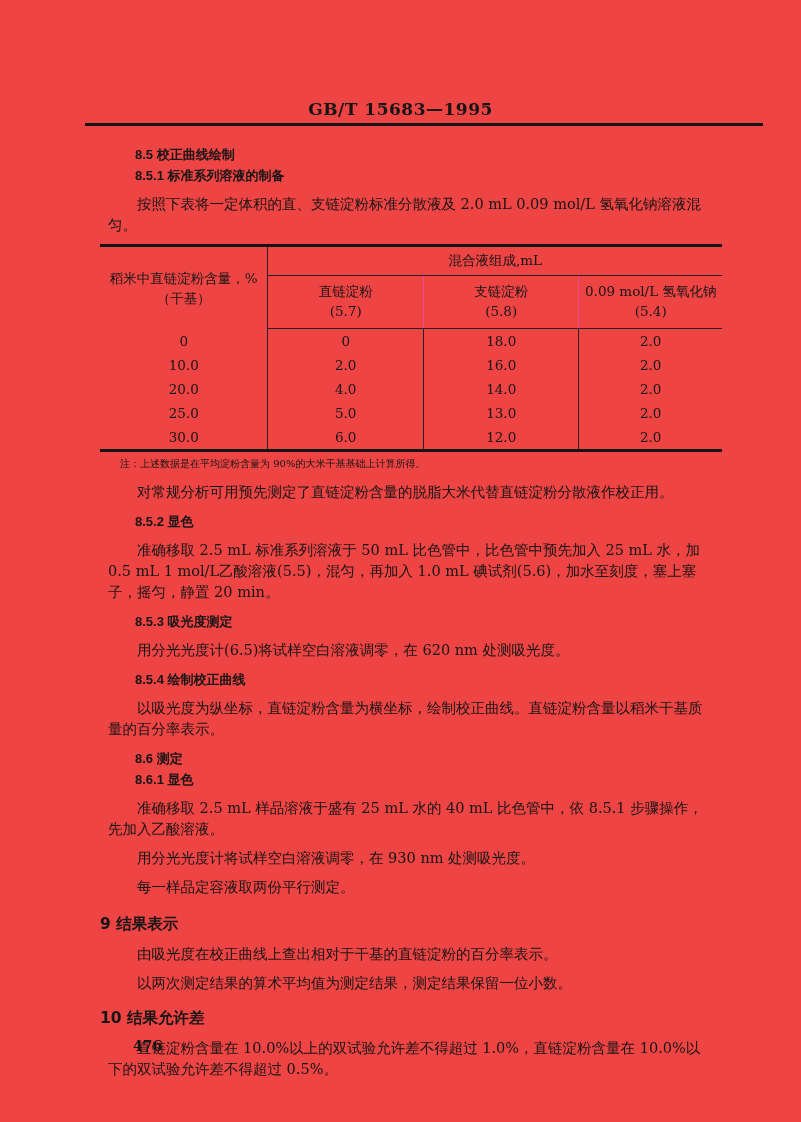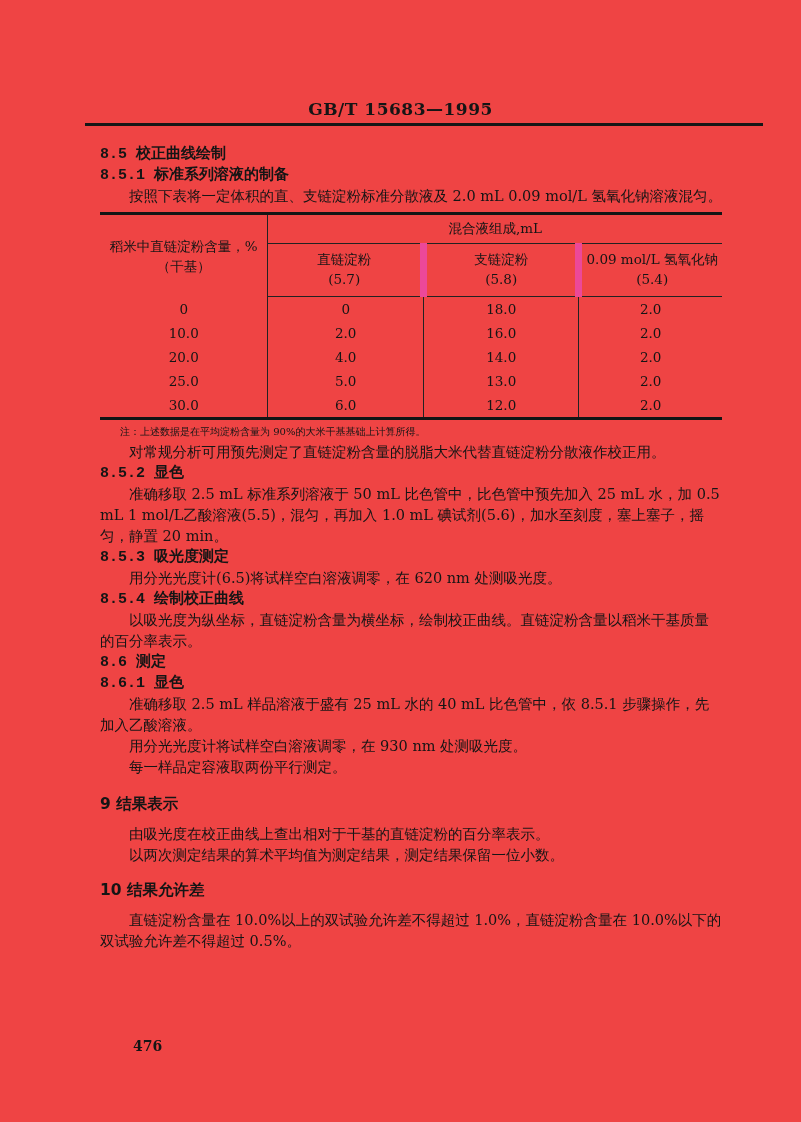--- a/index.html
+++ b/index.html
@@ -27,33 +27,34 @@
     top: 123px; left: 85px;
     width: 678px; height: 3px;
     background: #161616;
   }
   .content {
     position: absolute;
     top: 144px; left: 100px;
     width: 622px;
   }
   .sec {
-    font-family: Liberation Mono, monospace;
-    font-weight: bold;
-    font-size: 15px;
+    font-family: Liberation Sans, sans-serif;
+    font-weight: bold;
+    font-size: 13px;
     line-height: 21px;
+    margin-left: 35px;
   }
   .chapter {
     font-family: "DejaVu Sans", "Liberation Sans", sans-serif;
     font-weight: bold;
     font-size: 15.5px;
     line-height: 24px;
   }
   p {
-    margin: 0;
+    margin: 8px;
     text-indent: 2em;
     font-size: 14.5px;
     line-height: 21px;
   }
   .mt14 { margin-top: 14px; }
   .mt12 { margin-top: 12px; }
   .mt8  { margin-top: 8px; }
   table.std {
     border-collapse: collapse;
     width: 100%;
@@ -77,21 +78,21 @@
     vertical-align: middle;
   }
   th.sub {
     width: 25%;
     border-bottom: 1px solid #222;
     font-size: 13.5px;
     line-height: 20px;
     padding: 5px 0 7px;
     vertical-align: middle;
   }
-  th.sub + th.sub { border-left: 7px solid #ec4899; }
+  th.sub + th.sub { border-left: 1px solid #ec4899; }
   th.sub.last { width: 23%; }
   tbody.rows td {
     height: 22px;
     font-size: 13.5px;
     vertical-align: middle;
   }
   tbody.rows td + td { border-left: 1px solid #222; }
   .note {
     margin-top: 2px;
     text-indent: 2em;

